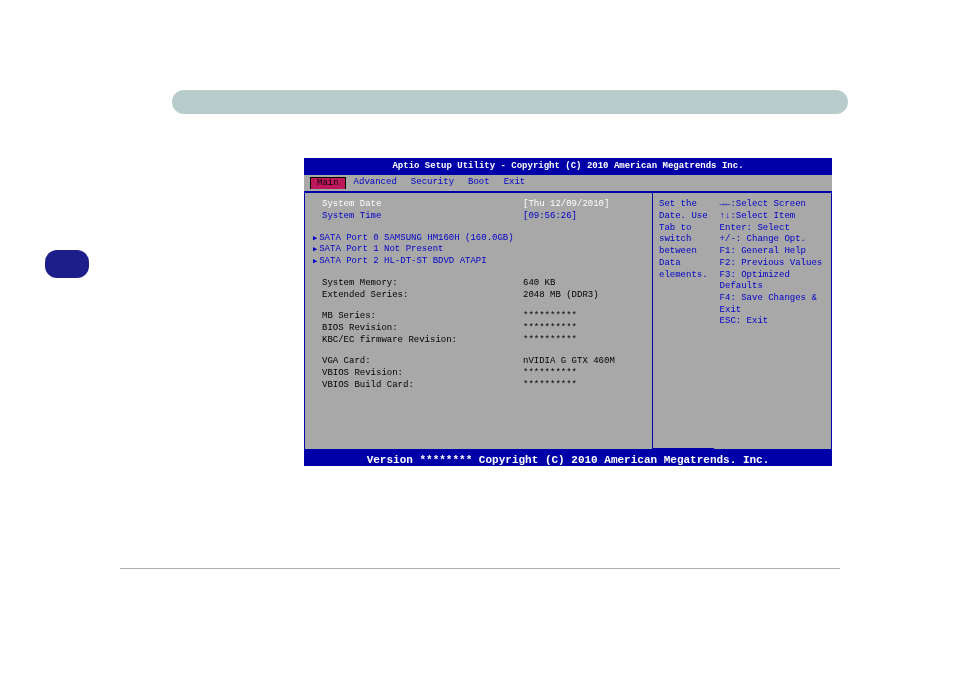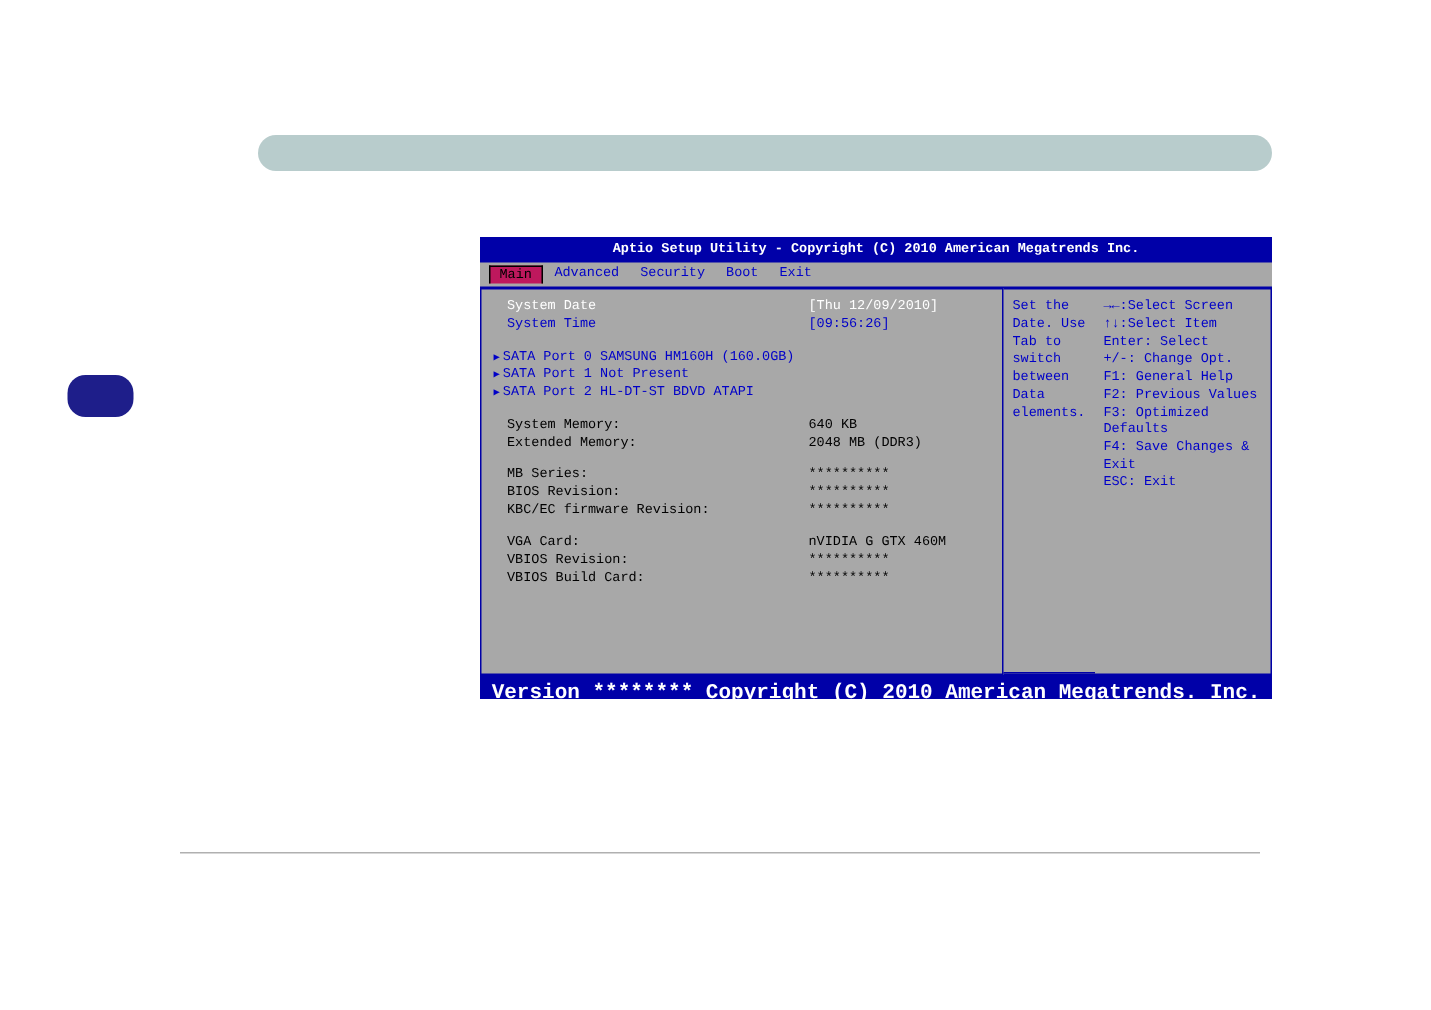--- a/index.html
+++ b/index.html
@@ -25,21 +25,21 @@
     top: 250px;
     left: 45px;
     width: 44px;
     height: 28px;
     background: #1e1e8a;
     border-radius: 12px;
   }
   .bios-window {
     position: absolute;
     top: 158px;
-    left: 320px;
+    left: 304px;
     width: 528px;
     height: 308px;
     background: #0000a8;
     font-size: 9px;
     line-height: 1.3;
   }
   .bios-title {
     color: #fff;
     text-align: center;
     padding: 3px 0 2px;
@@ -88,21 +88,21 @@
     border-bottom: 1px solid #0000a8;
   }
   .bios-help-bottom {
     padding: 6px;
   }
   .bios-footer {
     color: #fff;
     text-align: center;
     padding: 3px 0;
     font-weight: bold;
-    font-size: 14px;
+    font-size: 11px;
   }
   .row {
     display: flex;
   }
   .label {
     width: 170px;
   }
   .value {
     flex: 1;
   }
@@ -155,21 +155,21 @@
       <div class="spacer"></div>
       <div class="arrow">SATA Port 0 SAMSUNG HM160H (160.0GB)</div>
       <div class="arrow">SATA Port 1 Not Present</div>
       <div class="arrow">SATA Port 2 HL-DT-ST BDVD ATAPI</div>
       <div class="spacer"></div>
       <div class="row no-arrow-indent black">
         <span class="label">System Memory:</span>
         <span class="value">640 KB</span>
       </div>
       <div class="row no-arrow-indent black">
-        <span class="label">Extended Memory:</span>
+        <span class="label">Extended Series:</span>
         <span class="value">2048 MB (DDR3)</span>
       </div>
       <div class="spacer"></div>
       <div class="row no-arrow-indent black">
         <span class="label">MB Series:</span>
         <span class="value">**********</span>
       </div>
       <div class="row no-arrow-indent black">
         <span class="label">BIOS Revision:</span>
         <span class="value">**********</span>

